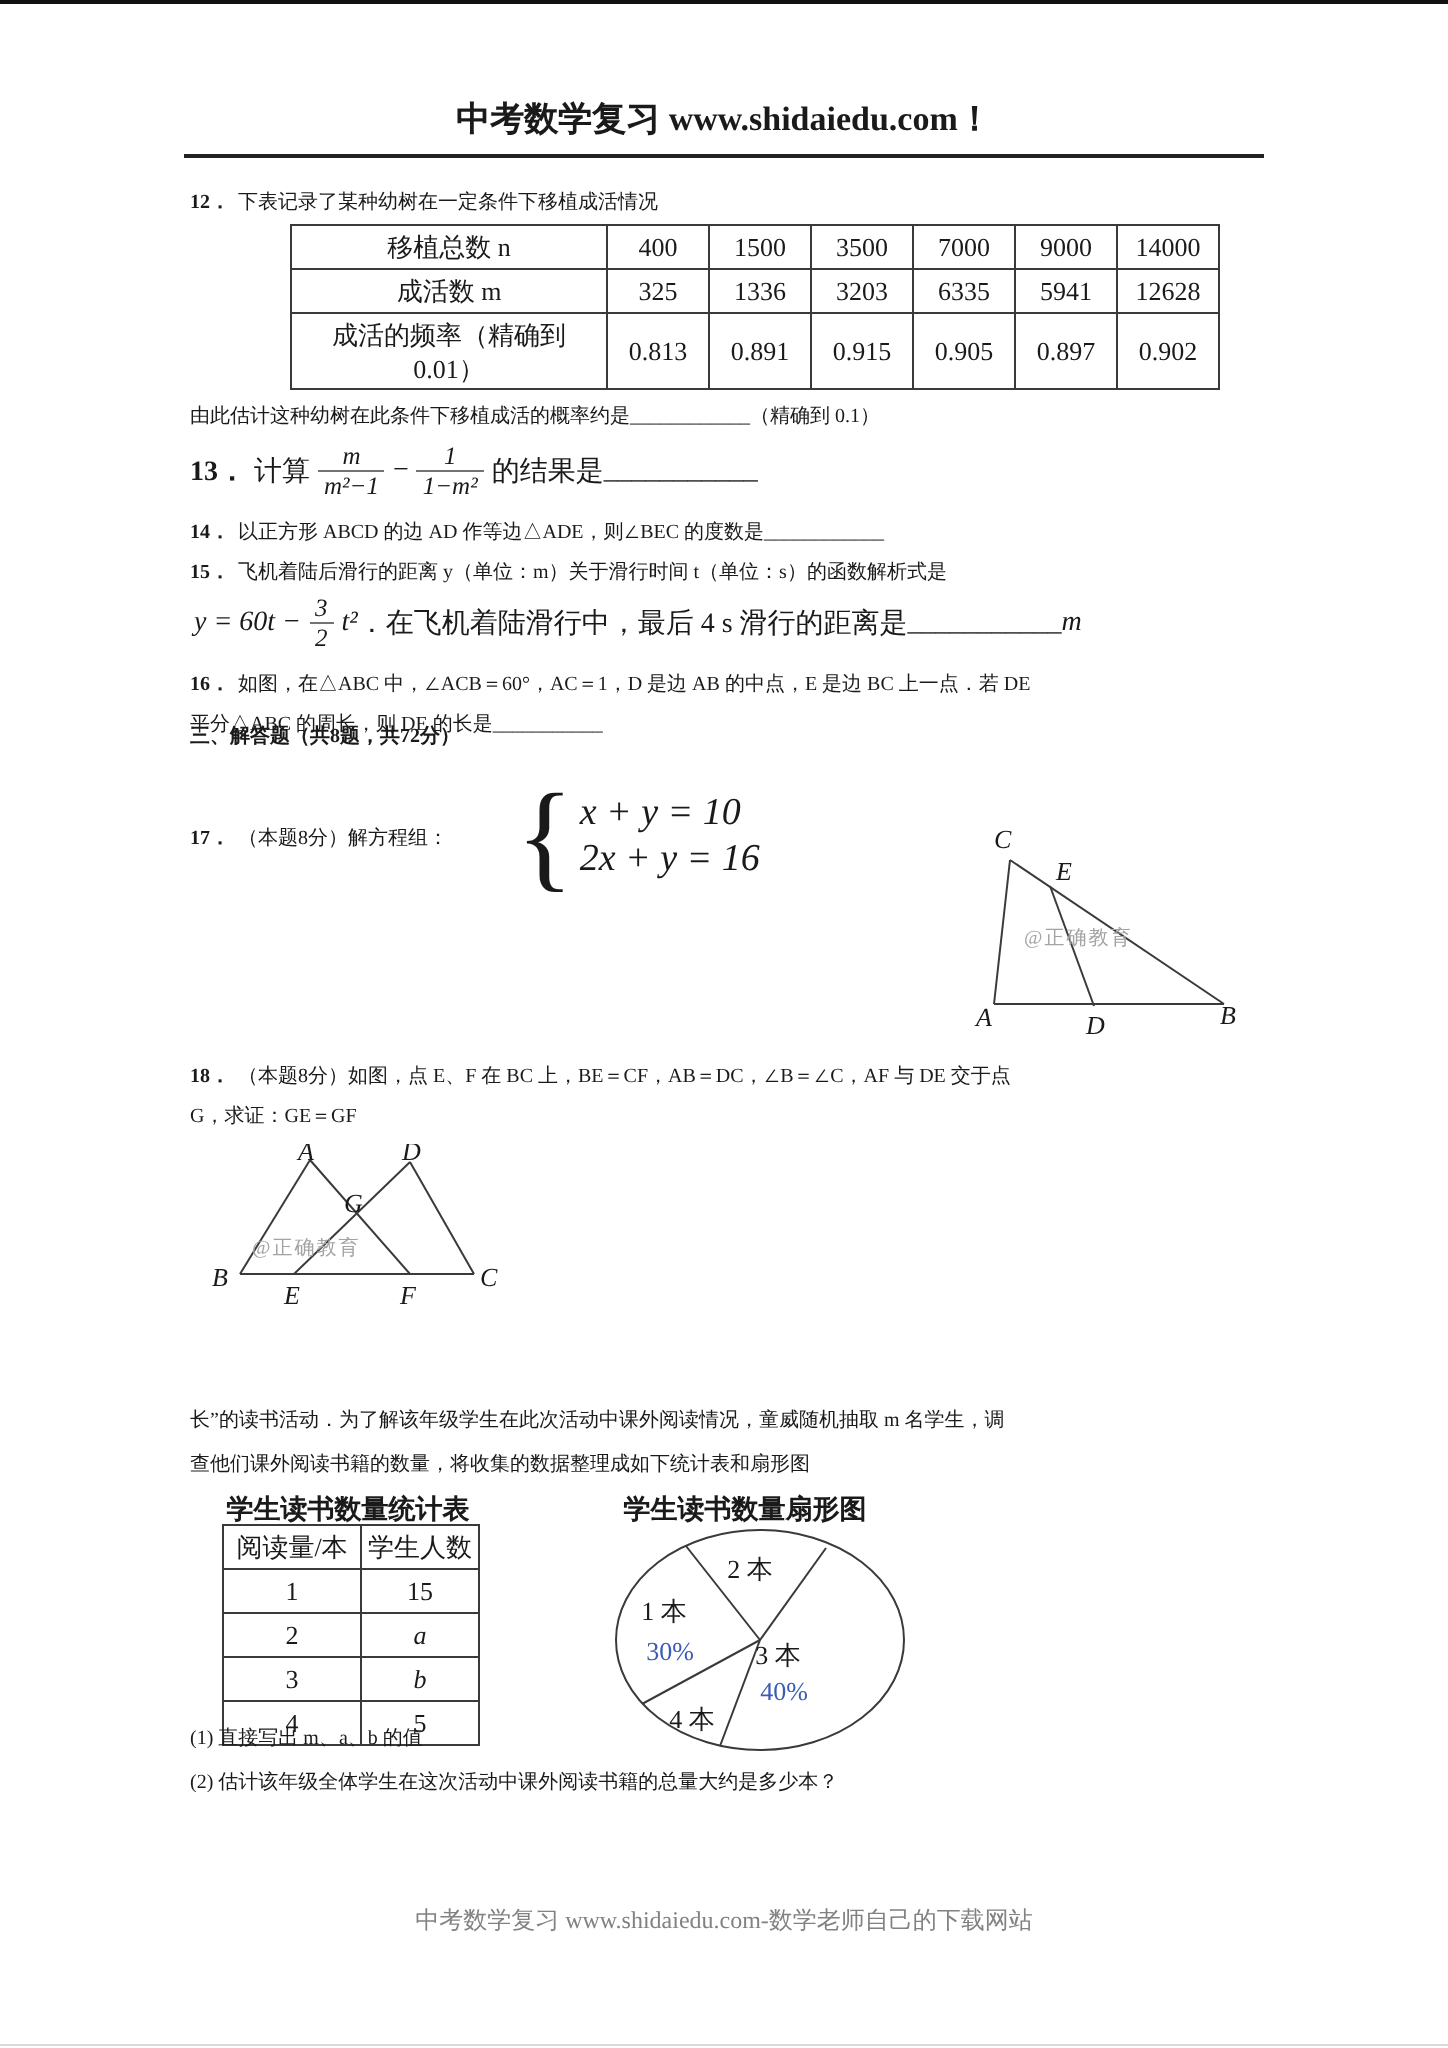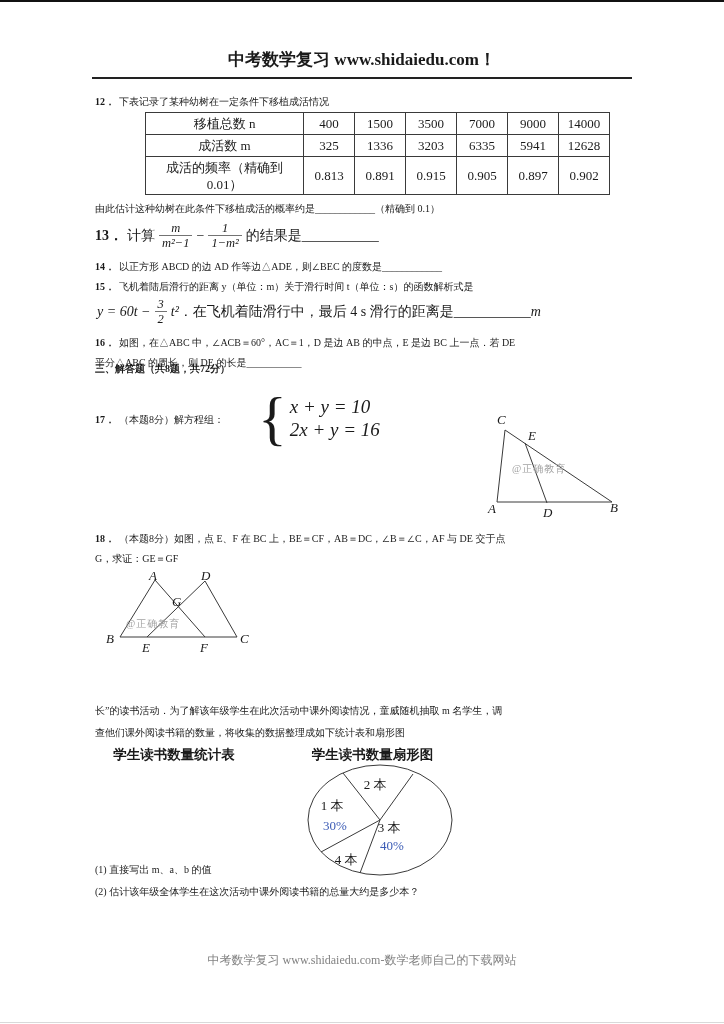--- a/index.html
+++ b/index.html
@@ -171,20 +171,44 @@
     <text class="lab" x="42" y="80">E</text>
     <text class="lab" x="100" y="80">F</text>
     <text class="lab" x="140" y="71">C</text>
     <text class="wm" x="26" y="55">@正确教育</text>
   </svg>
 
   <div class="abs line" style="top:723px;left:95px;">查他们课外阅读书籍的数量，将收集的数据整理成如下统计表和扇形图</div>
   <div class="abs line" style="top:701px;left:95px;">长”的读书活动．为了解该年级学生在此次活动中课外阅读情况，童威随机抽取 m 名学生，调</div>
 
   <div class="abs t19-title" style="top:746px;left:108px;width:132px;">学生读书数量统计表</div>
+  <table class="abs t19" style="top:762px;left:111px;">
+    <tbody>
+        <tr>
+      <td class="ca">阅读量/本</td>
+      <td class="cb">学生人数</td>
+    </tr>
+    <tr>
+      <td class="ca">1</td>
+      <td class="cb">15</td>
+    </tr>
+    <tr>
+      <td class="ca">2</td>
+      <td class="cb var">a</td>
+    </tr>
+    <tr>
+      <td class="ca">3</td>
+      <td class="cb var">b</td>
+    </tr>
+    <tr>
+      <td class="ca">4</td>
+      <td class="cb">5</td>
+    </tr>
+  </tbody>
+    </table>
 
   <div class="abs t19-title" style="top:746px;left:300px;width:145px;">学生读书数量扇形图</div>
   <svg class="abs fig" style="top:760px;left:305px;" width="160" height="126">
     <ellipse cx="75" cy="60" rx="72" ry="55"></ellipse>
     <line x1="75" y1="60" x2="38" y2="13"></line>
     <line x1="75" y1="60" x2="108" y2="14"></line>
     <line x1="75" y1="60" x2="16" y2="92"></line>
     <line x1="75" y1="60" x2="55" y2="113"></line>
     <text class="pie-lab" text-anchor="middle" x="70" y="29">2 本</text>
     <text class="pie-lab" text-anchor="middle" x="27" y="50">1 本</text>

